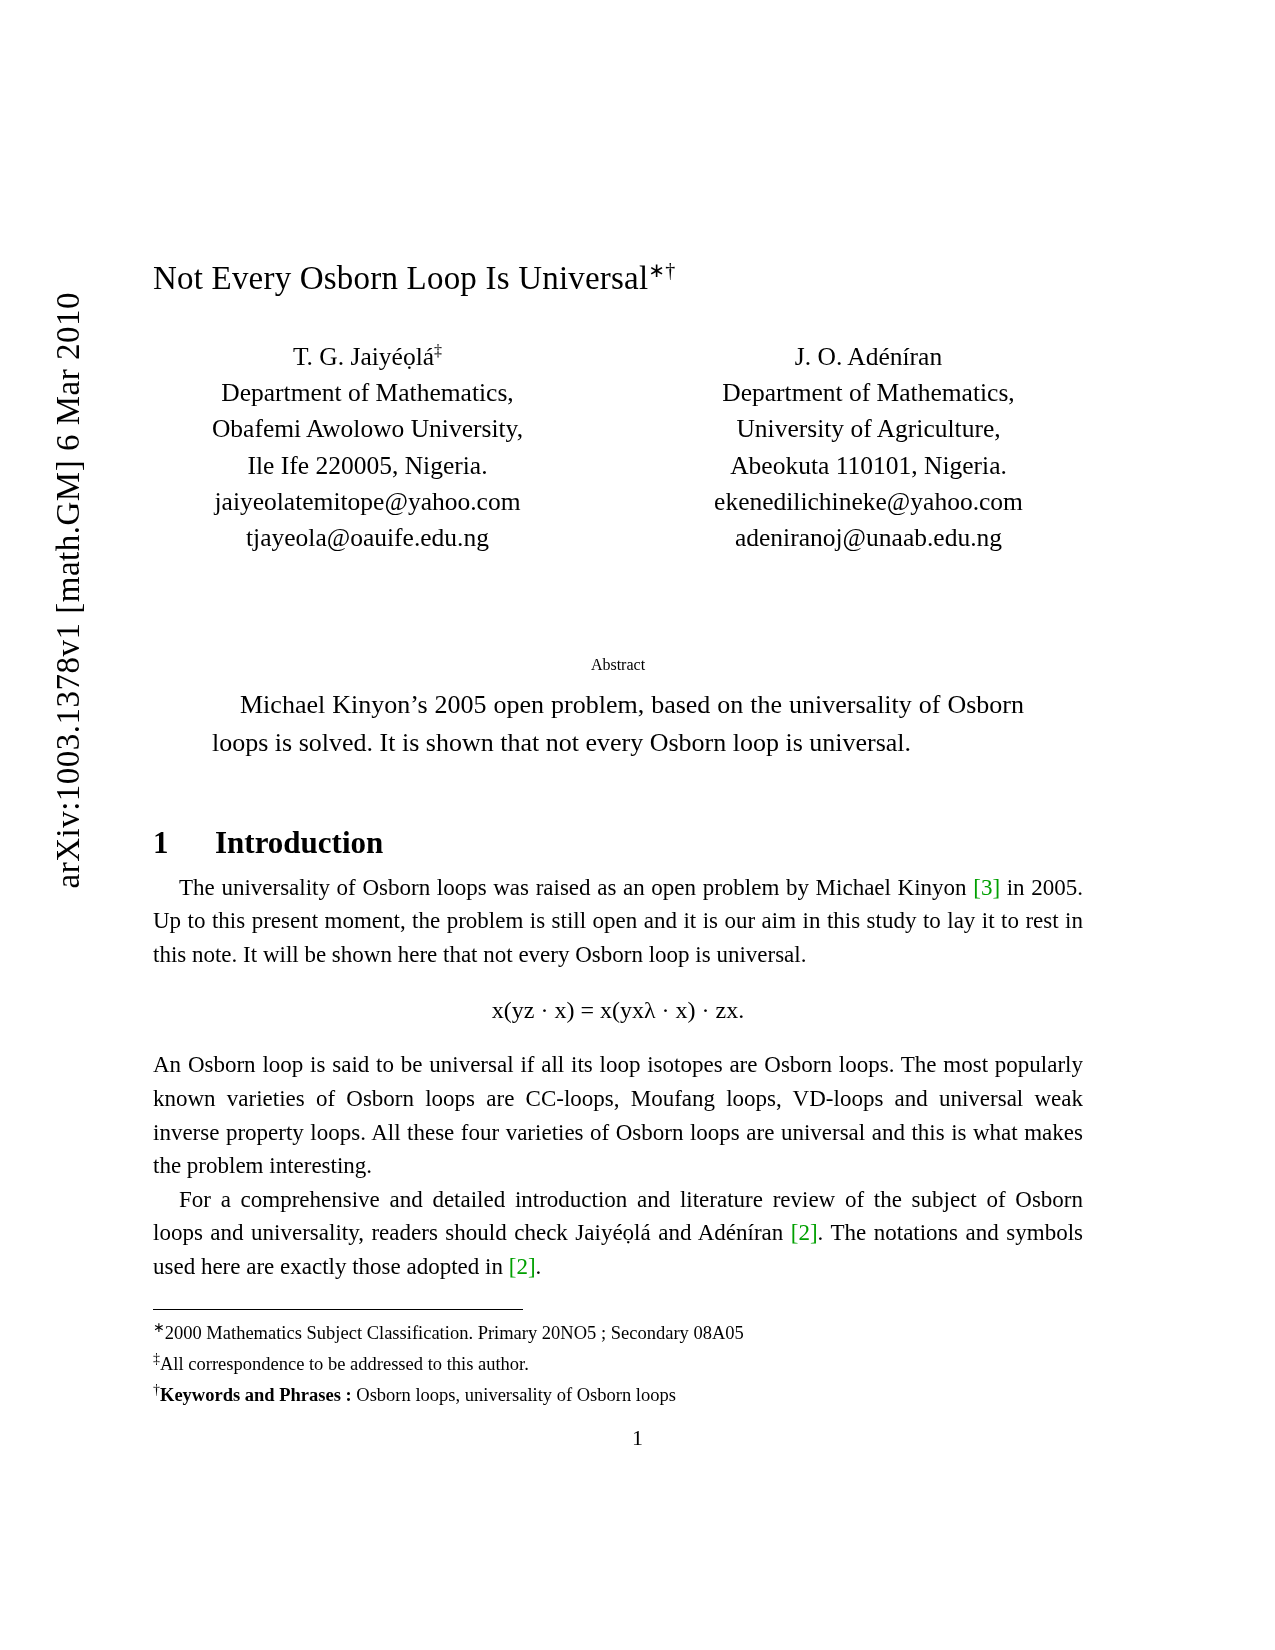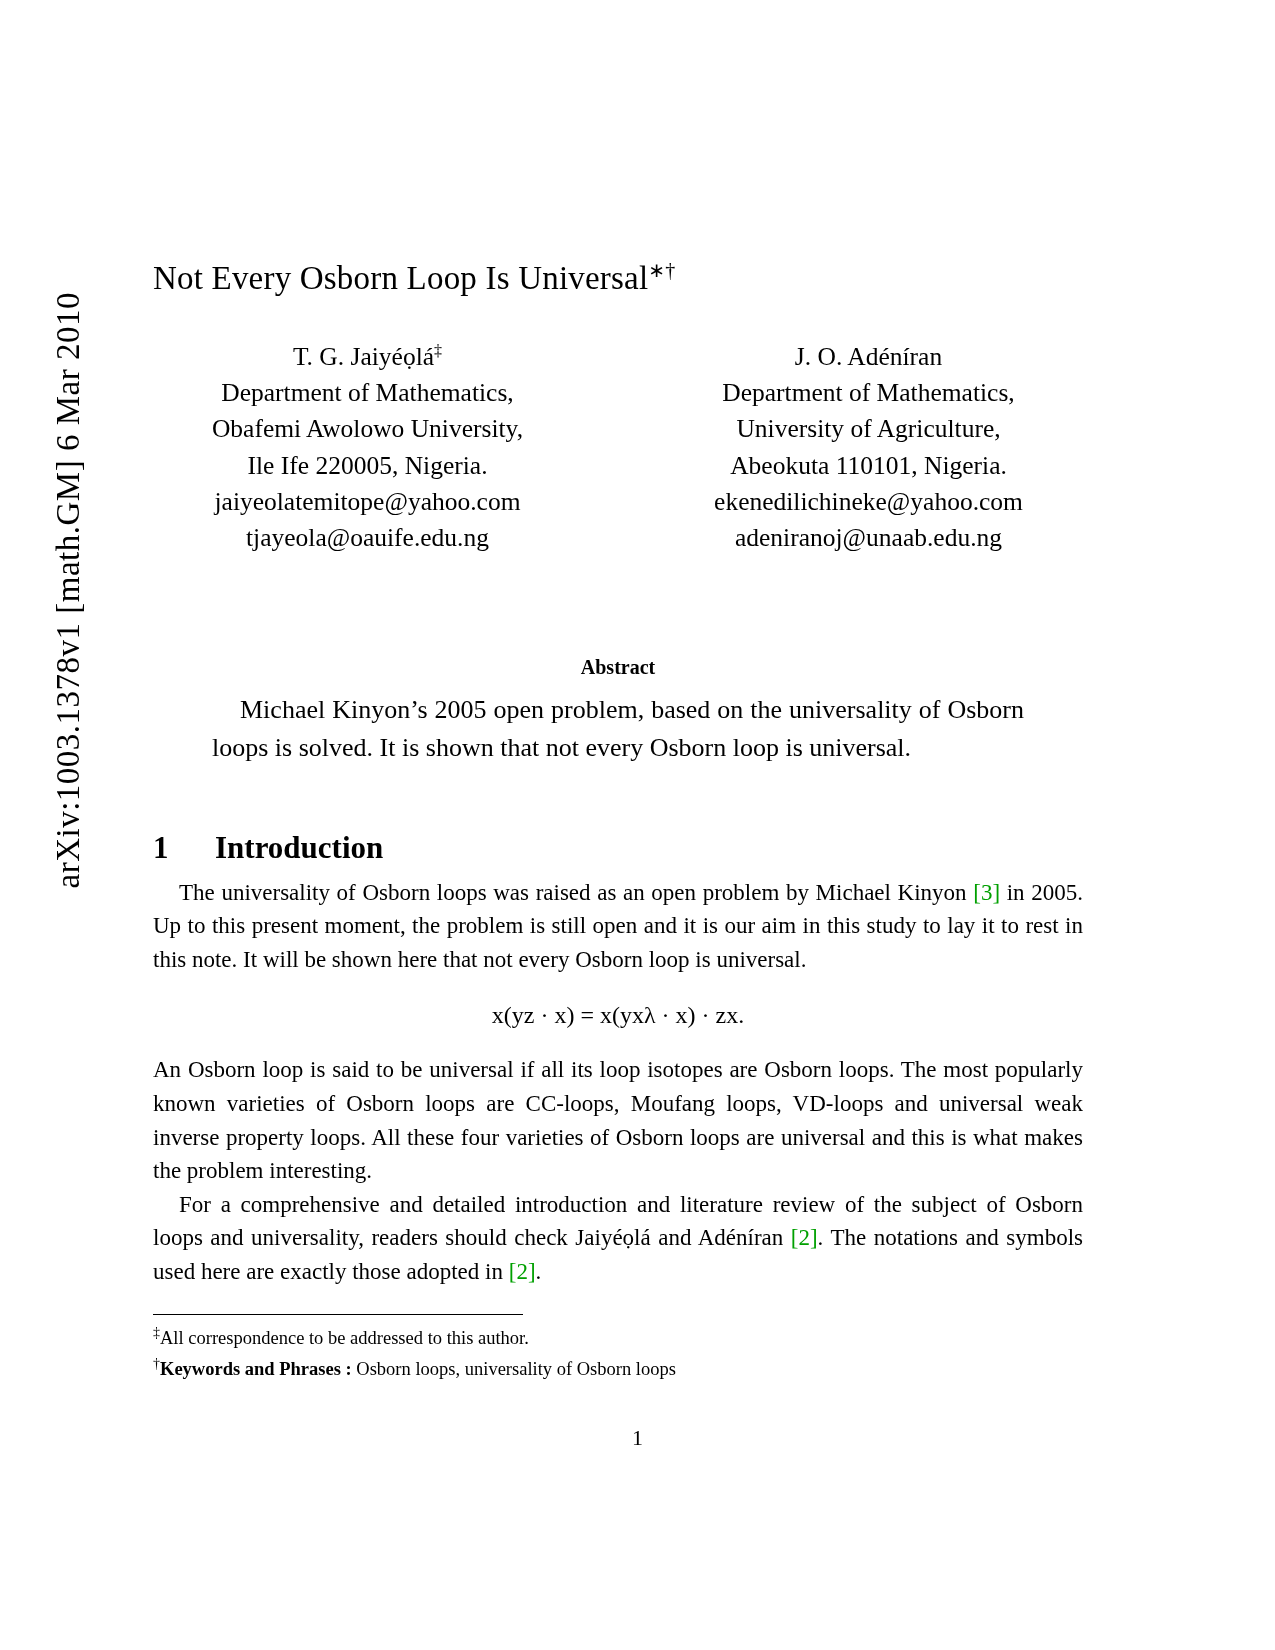--- a/index.html
+++ b/index.html
@@ -71,22 +71,22 @@
     line-height: 1.42;
     width: 400px;
   }
   .author-block .name sup {
     font-size: 16px;
     vertical-align: super;
   }
 
   .abstract-head {
     text-align: center;
-    font-weight: bold;
-    font-size: 20px;
+    font-weight: normal;
+    font-size: 16px;
     margin-top: 100px;
   }
   .abstract-body {
     margin: 12px auto 0 auto;
     width: 812px;
     font-size: 26px;
     line-height: 1.47;
     text-align: justify;
     text-indent: 28px;
   }
@@ -187,20 +187,21 @@
 
     <div class="equation"><span>x(yz · x) = x(yxλ · x) · zx.</span></div>
 
     <p class="body" style="text-indent:0">An Osborn loop is said to be universal if all its loop isotopes are Osborn loops. The most popularly known varieties of Osborn loops are CC-loops, Moufang loops, VD-loops and universal weak inverse property loops. All these four varieties of Osborn loops are universal and this is what makes the problem interesting.</p>
 
     <p class="body tight"><span>For a comprehensive and detailed introduction and literature review of the subject of Osborn loops and universality, readers should check Jaiyéọlá and Adéníran </span><span class="cite">[2]</span><span>. The notations and symbols used here are exactly those adopted in </span><span class="cite">[2]</span><span>.</span></p>
 
     <div class="footnote-rule"></div>
 
     <div class="footnotes">
+      <div><sup>∗</sup><span>2000 Mathematics Subject Classification. Primary 20NO5 ; Secondary 08A05</span></div>
       <div><sup>‡</sup><span>All correspondence to be addressed to this author.</span></div>
       <div><sup>†</sup><b>Keywords and Phrases :</b><span> Osborn loops, universality of Osborn loops</span></div>
     </div>
 
   </div>
 
   <div class="page-number">1</div>
 
 </div>
 

